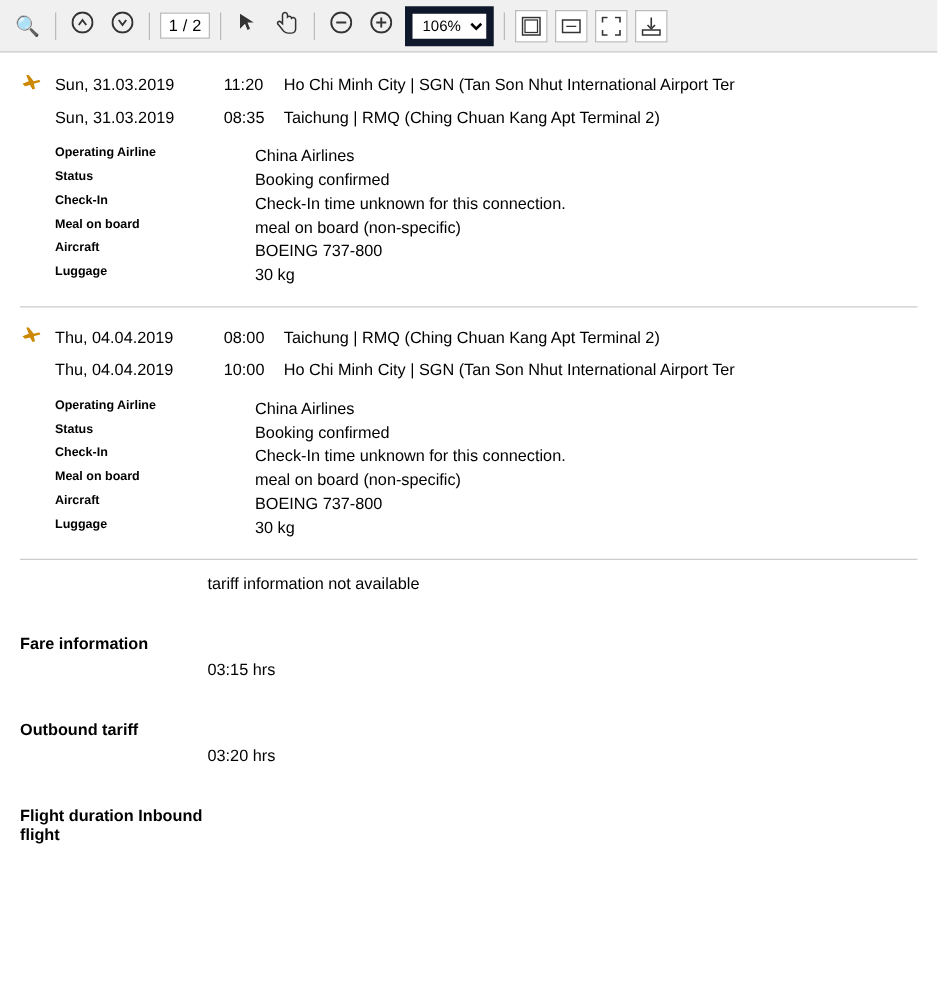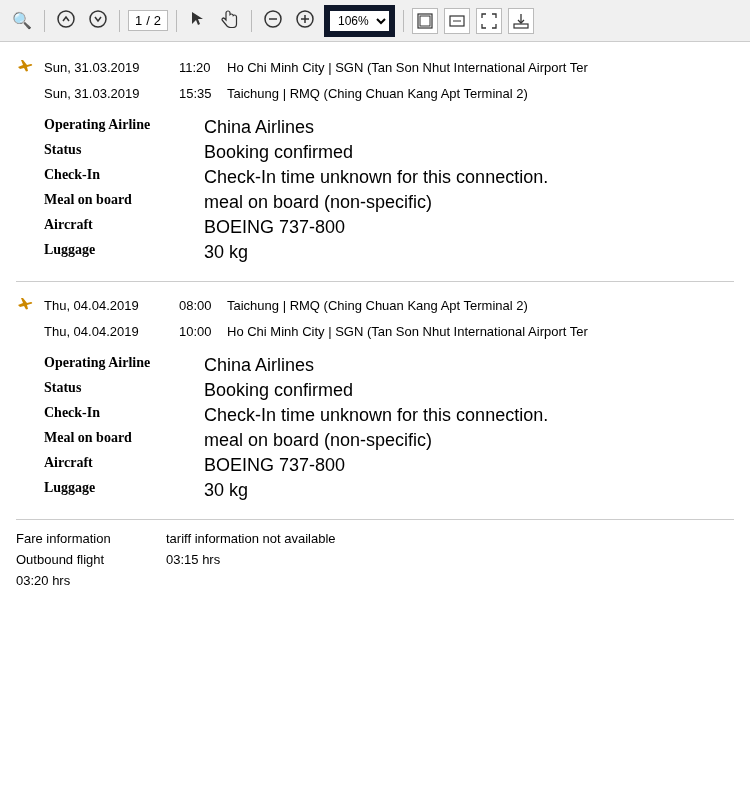--- a/index.html
+++ b/index.html
@@ -111,27 +111,26 @@
 
     .details-row {
       display: flex;
       padding: 2px 0;
       gap: 0;
     }
 
     .details-label {
       width: 160px;
       font-weight: bold;
-      font-size: 14px;
-      flex-shrink: 0;
-      font-family: Liberation Serif, serif;
+      font-size: 10px;
+      flex-shrink: 0;
     }
 
     .details-value {
-      font-size: 18px;
+      font-size: 13px;
       flex: 1;
     }
 
     
     .divider {
       border: none;
       border-top: 1px solid #ccc;
       margin: 8px 0;
     }
 
@@ -141,23 +140,24 @@
     }
 
     .fare-row {
       display: flex;
       padding: 3px 0;
       gap: 0;
     }
 
     .fare-label {
       width: 150px;
-      font-weight: normal;
-      font-size: 13px;
-      flex-shrink: 0;
+      font-weight: bold;
+      font-size: 13px;
+      flex-shrink: 0;
+      margin-top: 48px;
     }
 
     .fare-value {
       font-size: 13px;
     }
   </style>
 </head>
 <body>
 
 <div class="toolbar">
@@ -251,21 +251,21 @@
           <path d="M2,10 L7,8 L5,3 L7,3 L11,8 L15,7 C16,7 16.5,8 16,8.5 L11,10 L12,14 L10,14.5 L8,11 L4,12 Z" fill="#cc8800" stroke="none"></path>
         </svg>
       </div>
       <div class="flight-date">Sun, 31.03.2019</div>
       <div class="flight-time">11:20</div>
       <div class="flight-destination">Ho Chi Minh City | SGN  (Tan Son Nhut International Airport Ter</div>
     </div>
     <div class="flight-row">
       <div class="flight-icon"></div>
       <div class="flight-date">Sun, 31.03.2019</div>
-      <div class="flight-time">15:35</div>
+      <div class="flight-time">08:35</div>
       <div class="flight-destination">Taichung | RMQ  (Ching Chuan Kang Apt Terminal 2)</div>
     </div>
 
     <div class="details-table">
       <div class="details-row">
         <div class="details-label">Operating Airline</div>
         <div class="details-value">China Airlines</div>
       </div>
       <div class="details-row">
         <div class="details-label">Status</div>
@@ -340,22 +340,26 @@
 
   <hr class="divider">
 
   <div class="fare-section">
     <div class="fare-row">
       <div class="fare-label">Fare information</div>
       <div class="fare-value">tariff information not available</div>
     </div>
     <div class="fare-row">
       <div class="fare-label">
-        <div>Outbound flight</div>
+        <div>Outbound tariff</div>
       </div>
       <div class="fare-value">03:15 hrs</div>
     </div>
     <div class="fare-row">
+      <div class="fare-label">
+        <div>Flight duration Inbound</div>
+        <div>flight</div>
+      </div>
       <div class="fare-value">03:20 hrs</div>
     </div>
   </div>
 
 </div>
 
 </body></html>

